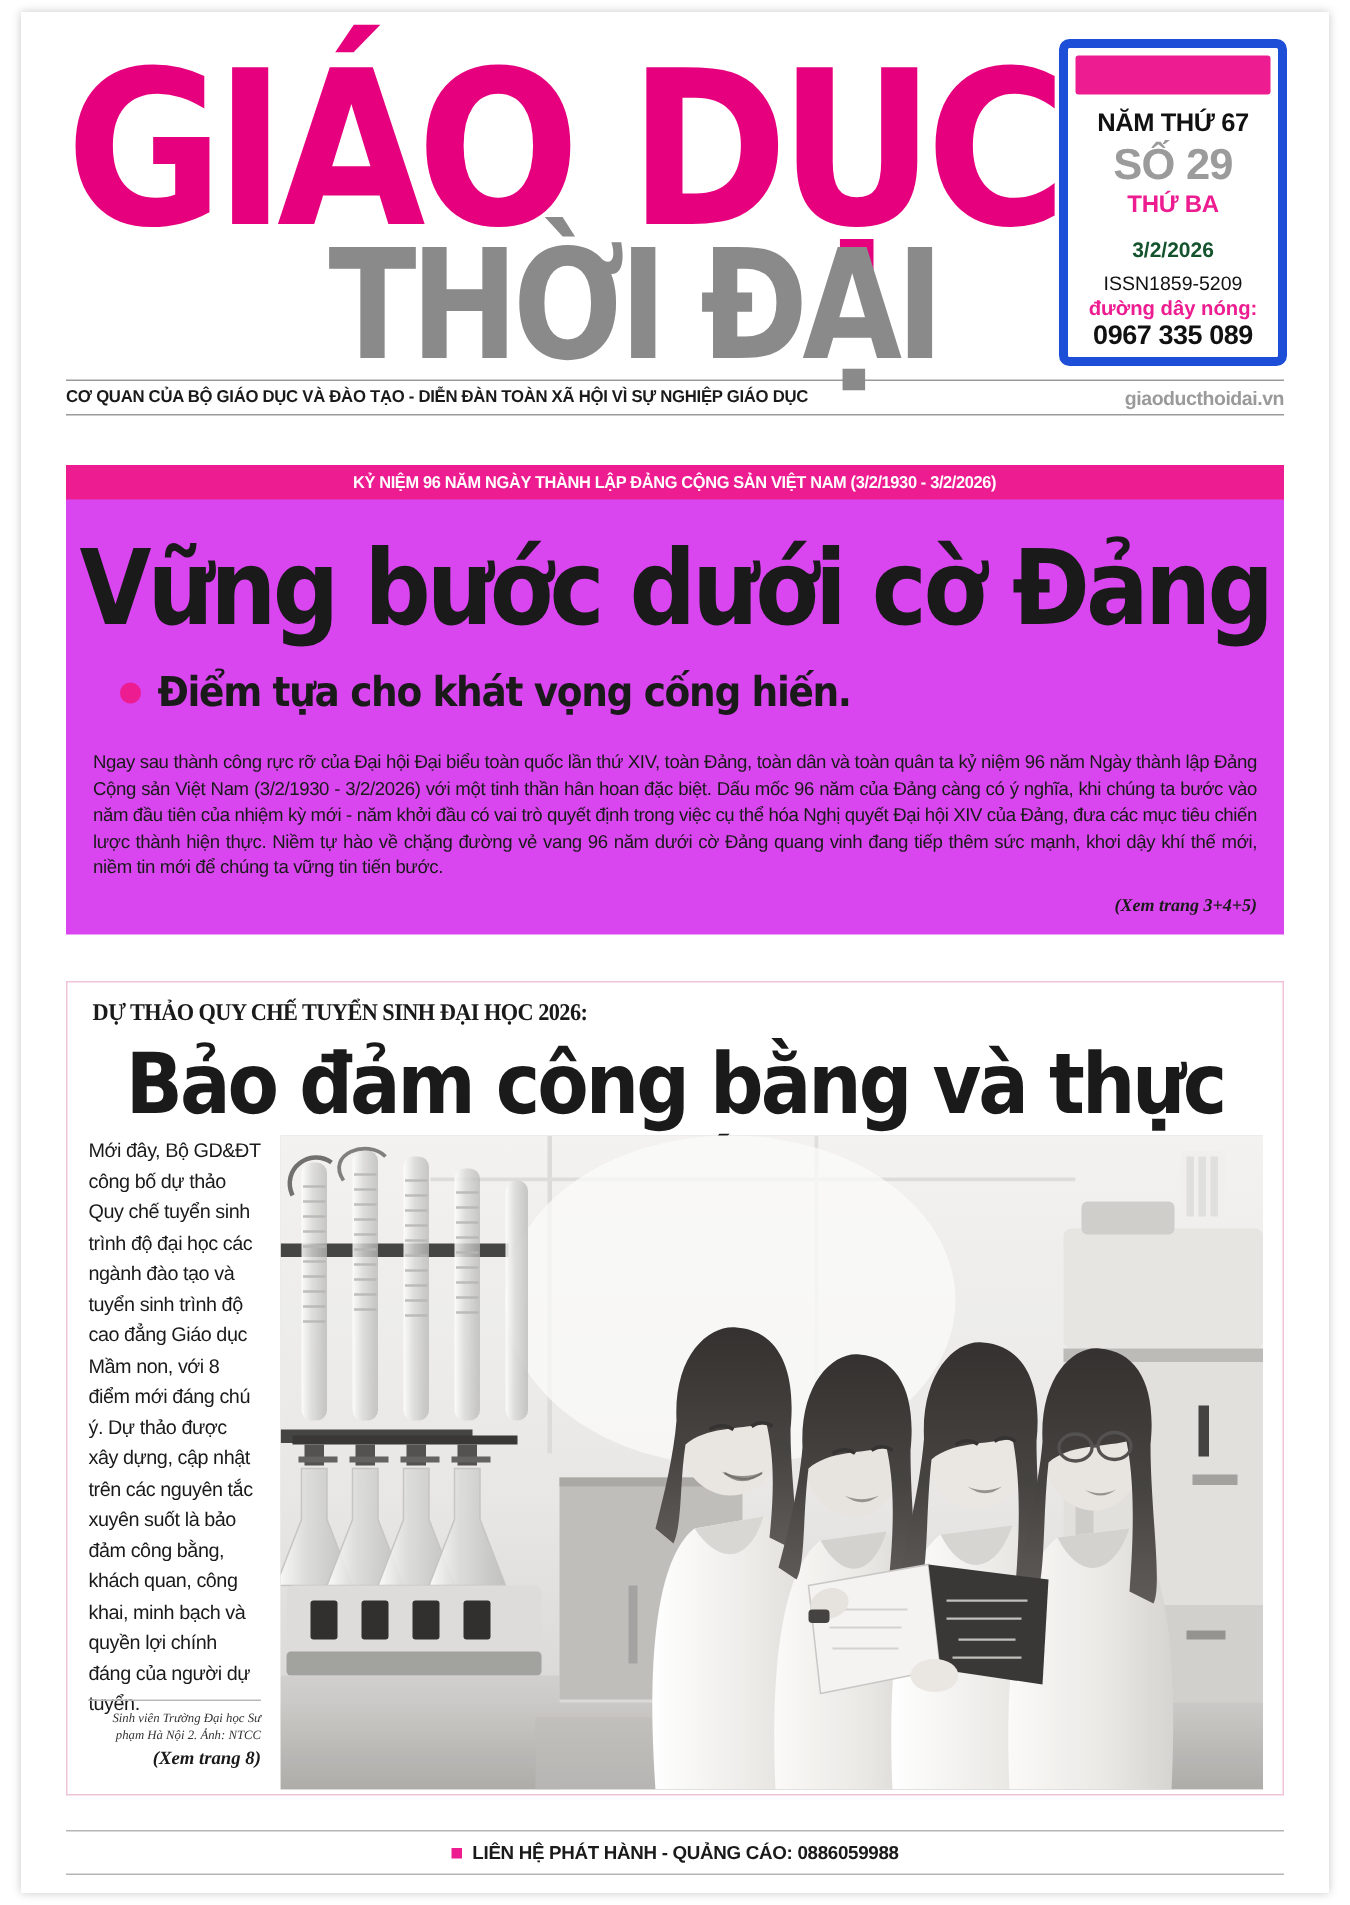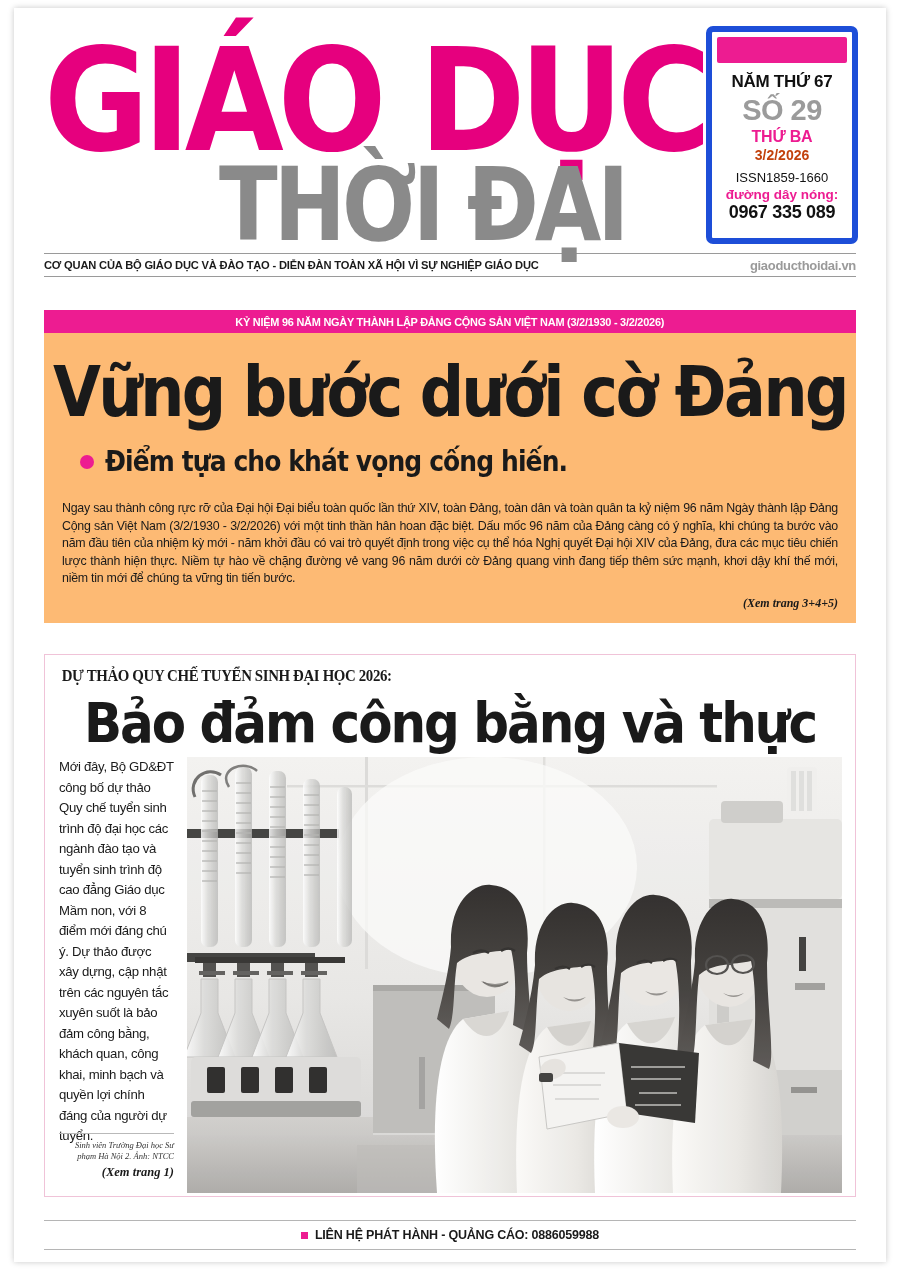--- a/index.html
+++ b/index.html
@@ -131,22 +131,22 @@
     font-weight: bold;
     font-size: 16px;
     color: #ed1c91;
     margin-top: 3px;
     letter-spacing: -0.2px;
   }
   .info-date {
     font-family: "Liberation Sans", sans-serif;
     font-weight: bold;
     font-size: 14px;
-    color: #c2410c;
-    margin-top: 1px;
+    color: #14532d;
+    margin-top: 12px;
   }
   .info-issn {
     font-family: "Liberation Sans", sans-serif;
     font-size: 13px;
     color: #111;
     margin-top: 7px;
   }
   .info-hot-label {
     font-family: "Liberation Sans", sans-serif;
     font-weight: bold;
@@ -193,21 +193,21 @@
     color: #9a9a9a;
     letter-spacing: -0.3px;
   }
 
   
   .lead-block {
     position: absolute;
     left: 30px;
     top: 302px;
     width: 812px;
-    background: #fdba74;
+    background: #d946ef;
   }
   .lead-banner {
     background: #ed1c91;
     height: 23px;
     display: flex;
     align-items: center;
     justify-content: center;
   }
   .lead-banner-text {
     font-family: "Liberation Sans", sans-serif;
@@ -407,21 +407,21 @@
         <div class="logo-main">GIÁO DỤC</div>
         <div class="logo-sub">THỜI ĐẠI</div>
       </div>
 
       <div class="info-box">
         <div class="info-bar"></div>
         <div class="info-year">NĂM THỨ 67</div>
         <div class="info-issue">SỐ 29</div>
         <div class="info-day">THỨ BA</div>
         <div class="info-date">3/2/2026</div>
-        <div class="info-issn">ISSN1859-1660</div>
+        <div class="info-issn">ISSN1859-5209</div>
         <div class="info-hot-label">đường dây nóng:</div>
         <div class="info-hot-num">0967 335 089</div>
       </div>
 
       <div class="slogan-strip">
         <div class="slogan-text">CƠ QUAN CỦA BỘ GIÁO DỤC VÀ ĐÀO TẠO - DIỄN ĐÀN TOÀN XÃ HỘI VÌ SỰ NGHIỆP GIÁO DỤC</div>
         <div class="slogan-site">giaoducthoidai.vn</div>
       </div>
     </div>
 
@@ -444,21 +444,21 @@
     </div>
 
     <div class="article2">
       <div class="a2-kicker">DỰ THẢO QUY CHẾ TUYỂN SINH ĐẠI HỌC 2026:</div>
       <div class="a2-headline">Bảo đảm công bằng và thực chất</div>
 
       <div class="a2-content">
 
         <div class="a2-col">
           <div class="a2-col-text">Mới đây, Bộ GD&amp;ĐT công bố dự thảo Quy chế tuyển sinh trình độ đại học các ngành đào tạo và tuyển sinh trình độ cao đẳng Giáo dục Mầm non, với 8 điểm mới đáng chú ý. Dự thảo được xây dựng, cập nhật trên các nguyên tắc xuyên suốt là bảo đảm công bằng, khách quan, công khai, minh bạch và quyền lợi chính đáng của người dự tuyển.</div>
-          <div class="a2-col-see">(Xem trang 1)</div>
+          <div class="a2-col-see">(Xem trang 8)</div>
         </div>
 
         <div class="a2-caption">
           <div class="a2-caption-text">Sinh viên Trường Đại học Sư phạm Hà Nội 2. Ảnh: NTCC</div>
         </div>
 
         <div class="photo">
           <svg width="655" height="436" viewBox="0 0 655 436" xmlns="http://www.w3.org/2000/svg">
             <defs>
               <linearGradient id="bgwall" x1="0" y1="0" x2="0" y2="1">

